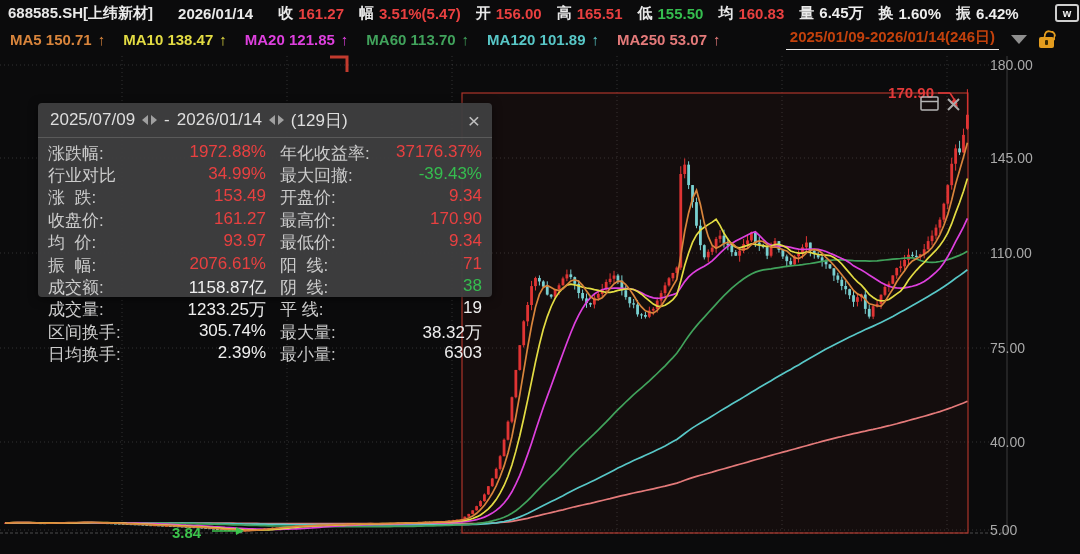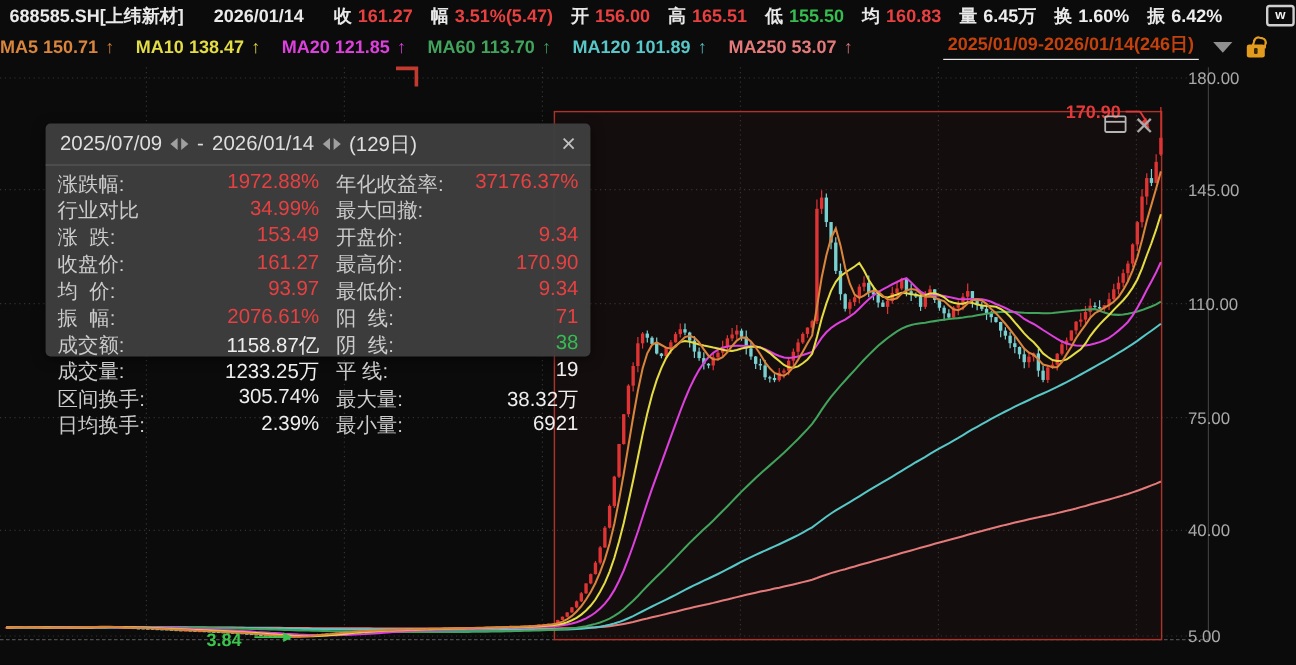--- a/index.html
+++ b/index.html
@@ -8,21 +8,21 @@
   svg#chart{position:absolute;left:0;top:0;z-index:1;}
   
   .topbar{position:absolute;left:0;top:0;width:1080px;height:26px;z-index:4;display:flex;
     align-items:center;gap:25px;padding-left:8px;box-sizing:border-box;font-size:15px;font-weight:700;color:#e9e9e9;white-space:nowrap;}
   .field{display:flex;gap:5px;align-items:center;}
   .v-red{color:#e84040;} .v-green{color:#35bd4f;} .v-white{color:#eeeeee;}
   .wicon{width:20px;height:14px;border:2px solid #cfcfcf;border-radius:3px;color:#f2f2f2;
     font-size:11px;font-weight:700;display:flex;align-items:center;justify-content:center;line-height:1;margin-left:auto;margin-right:1px;}
   
   .mabar{position:absolute;left:0;top:26px;width:1080px;height:26px;z-index:4;display:flex;
-    align-items:center;gap:18px;box-sizing:border-box;font-size:15px;font-weight:600;white-space:nowrap;}
+    align-items:center;gap:18px;padding-left:10px;box-sizing:border-box;font-size:15px;font-weight:600;white-space:nowrap;}
   .ma-item{display:flex;gap:6px;align-items:center;}
   .range-group{margin-left:auto;margin-right:26px;display:flex;align-items:center;gap:12px;}
   .range-text{color:#c2410c;font-size:15px;font-weight:700;border-bottom:1.5px solid #e6e6e6;padding:0 4px 2px 4px;}
   .tri{width:0;height:0;border-style:solid;display:inline-block;}
   .tri-d{border-width:9px 8px 0 8px;border-color:#8f8f8f transparent transparent transparent;}
   .lock{position:relative;width:15px;height:11px;background:#e39c1e;border-radius:2px;margin-top:7px;}
   .lock:before{content:"";position:absolute;left:3px;top:-7px;width:8px;height:7px;border:2.5px solid #e39c1e;
     border-bottom:none;border-radius:5px 5px 0 0;transform:rotate(14deg) translateX(2px);}
   .lock:after{content:"";position:absolute;left:6px;top:3px;width:3px;height:5px;background:#3a2a00;border-radius:1px;}
   
@@ -695,20 +695,21 @@
             <span class="pvalue v-red">37176.37%</span>
           </span>
         </div>
         <div class="prow">
           <span class="pcell left">
             <span class="plabel">行业对比</span>
             <span class="pvalue v-red">34.99%</span>
           </span>
           <span class="pcell right">
             <span class="plabel">最大回撤:</span>
+            <span class="pvalue v-green">-39.43%</span>
           </span>
         </div>
         <div class="prow">
           <span class="pcell left">
             <span class="plabel">涨  跌:</span>
             <span class="pvalue v-red">153.49</span>
           </span>
           <span class="pcell right">
             <span class="plabel">开盘价:</span>
             <span class="pvalue v-red">9.34</span>
@@ -774,19 +775,19 @@
             <span class="pvalue v-white">38.32万</span>
           </span>
         </div>
         <div class="prow">
           <span class="pcell left">
             <span class="plabel">日均换手:</span>
             <span class="pvalue v-white">2.39%</span>
           </span>
           <span class="pcell right">
             <span class="plabel">最小量:</span>
-            <span class="pvalue v-white">6921</span>
+            <span class="pvalue v-white">6303</span>
           </span>
         </div>
       </div>
   </div>
 
 </div>
 
 </body></html>

